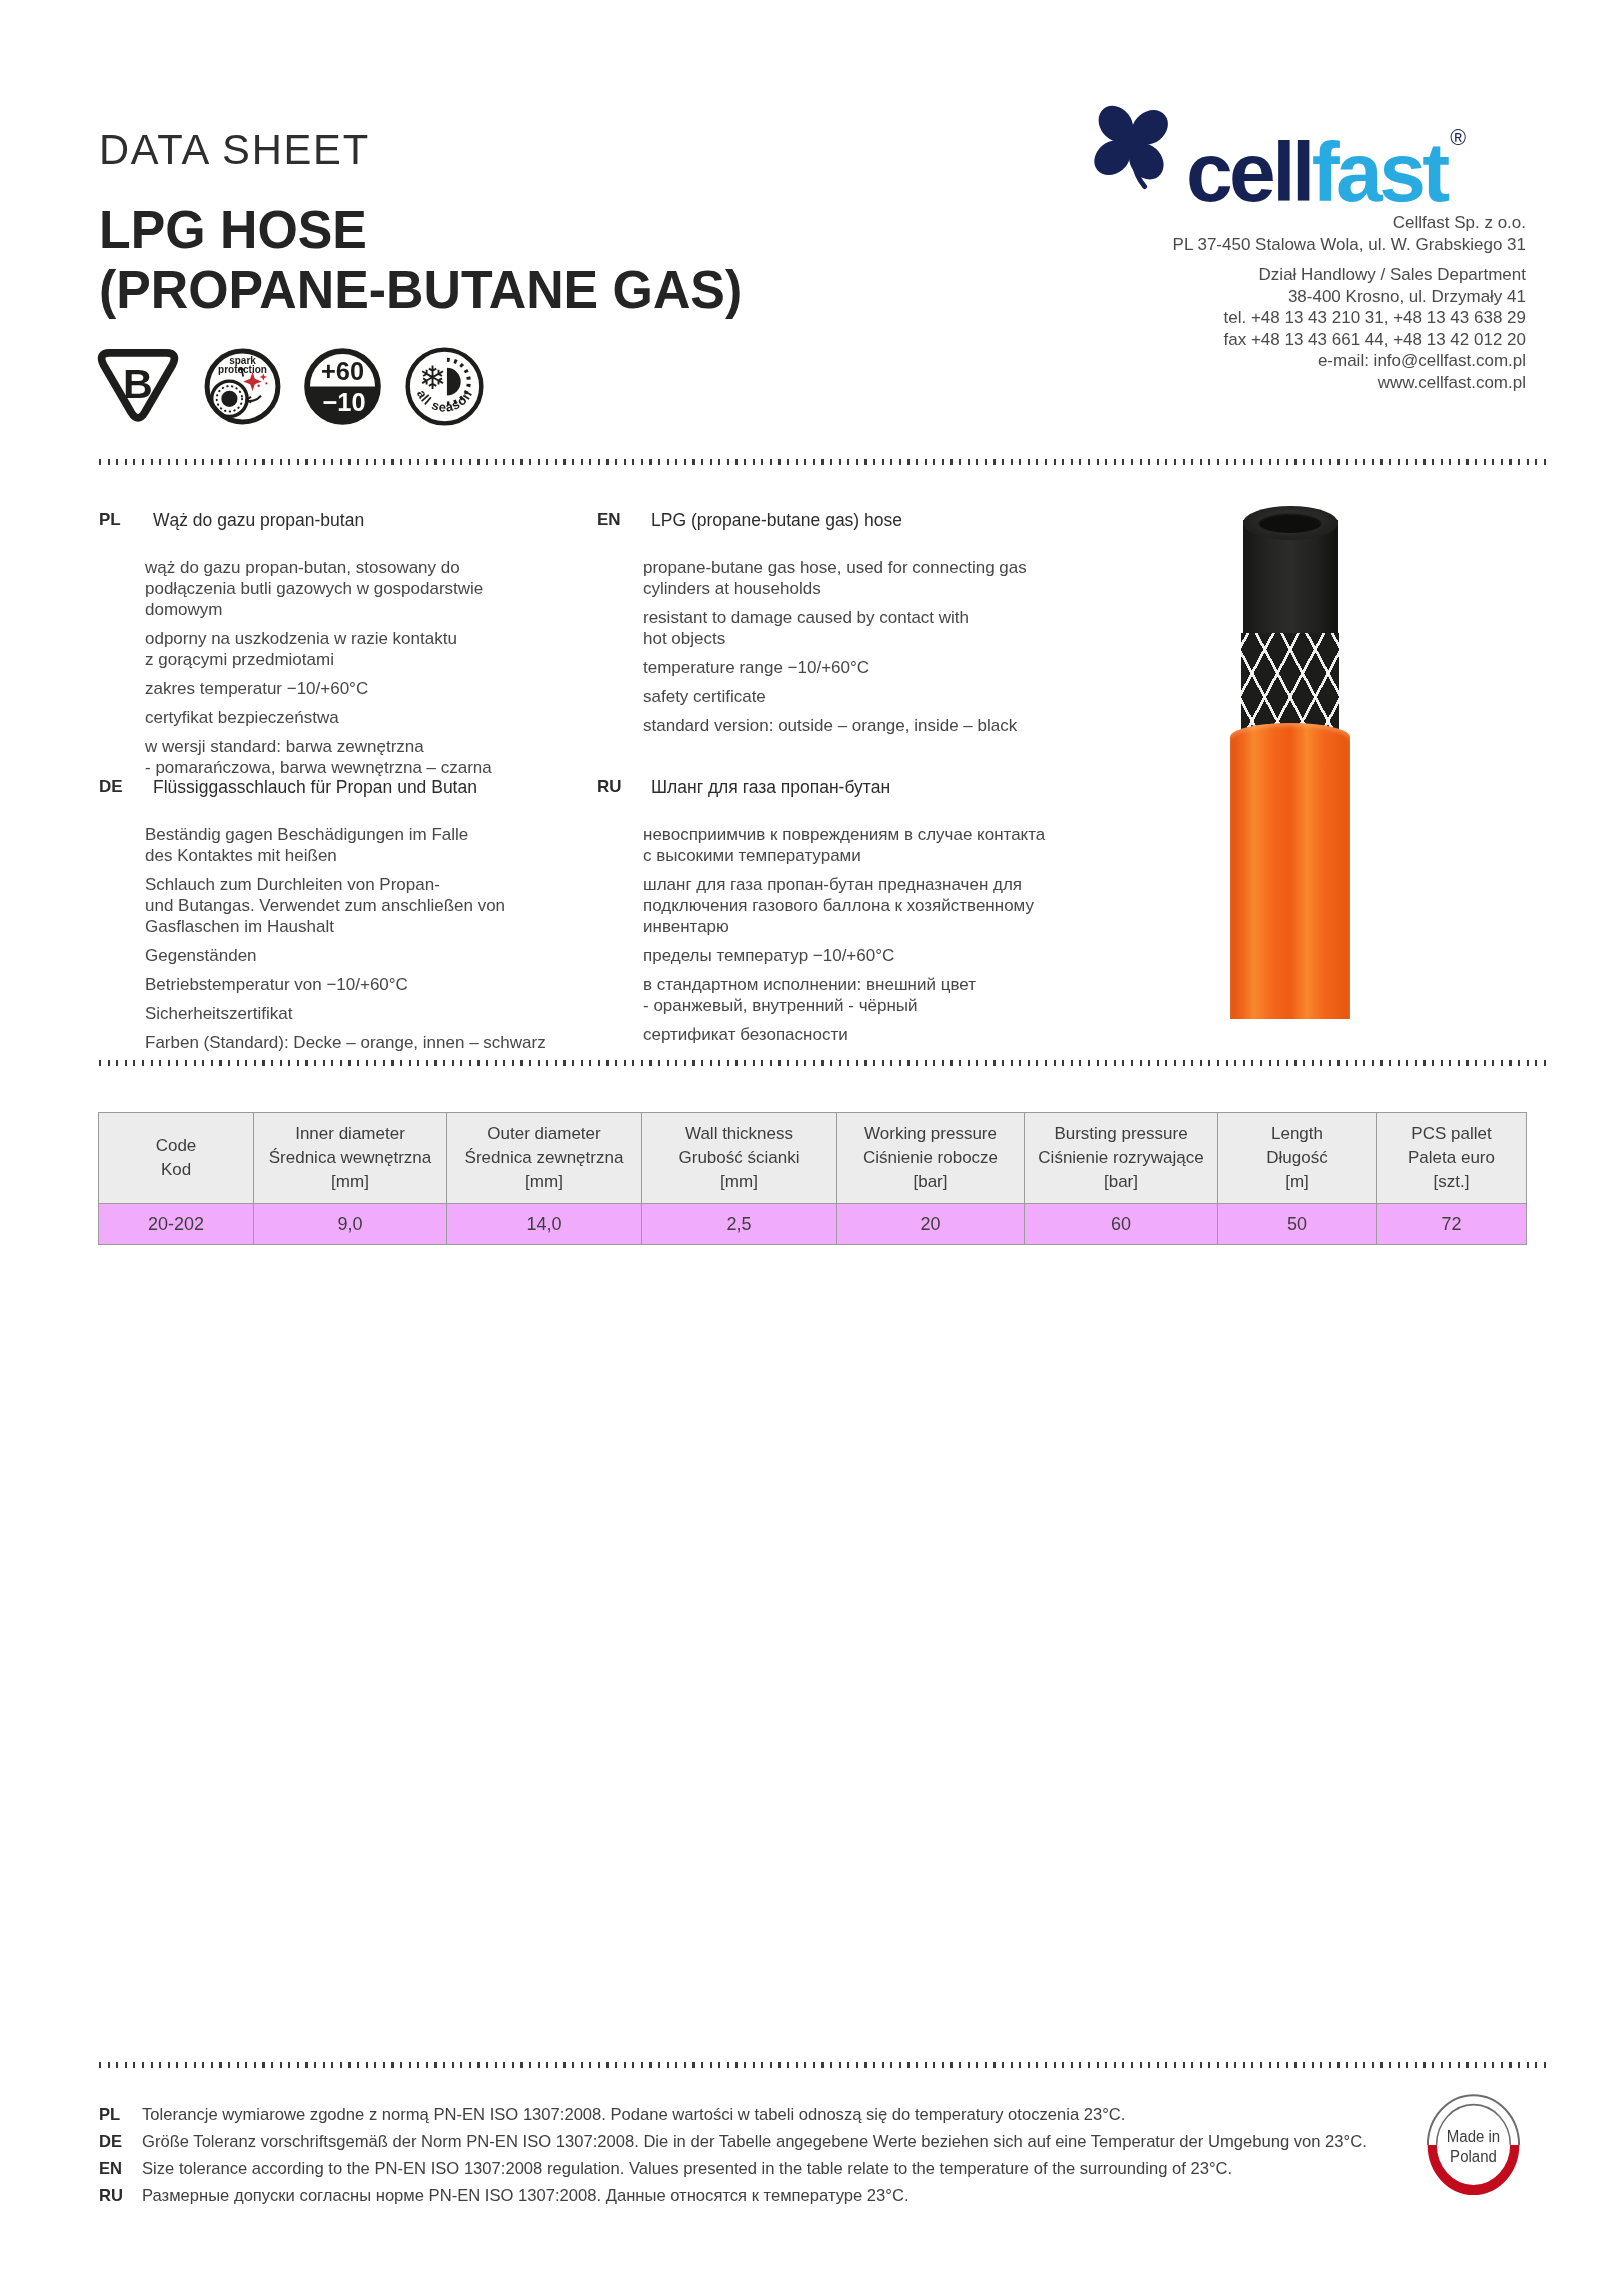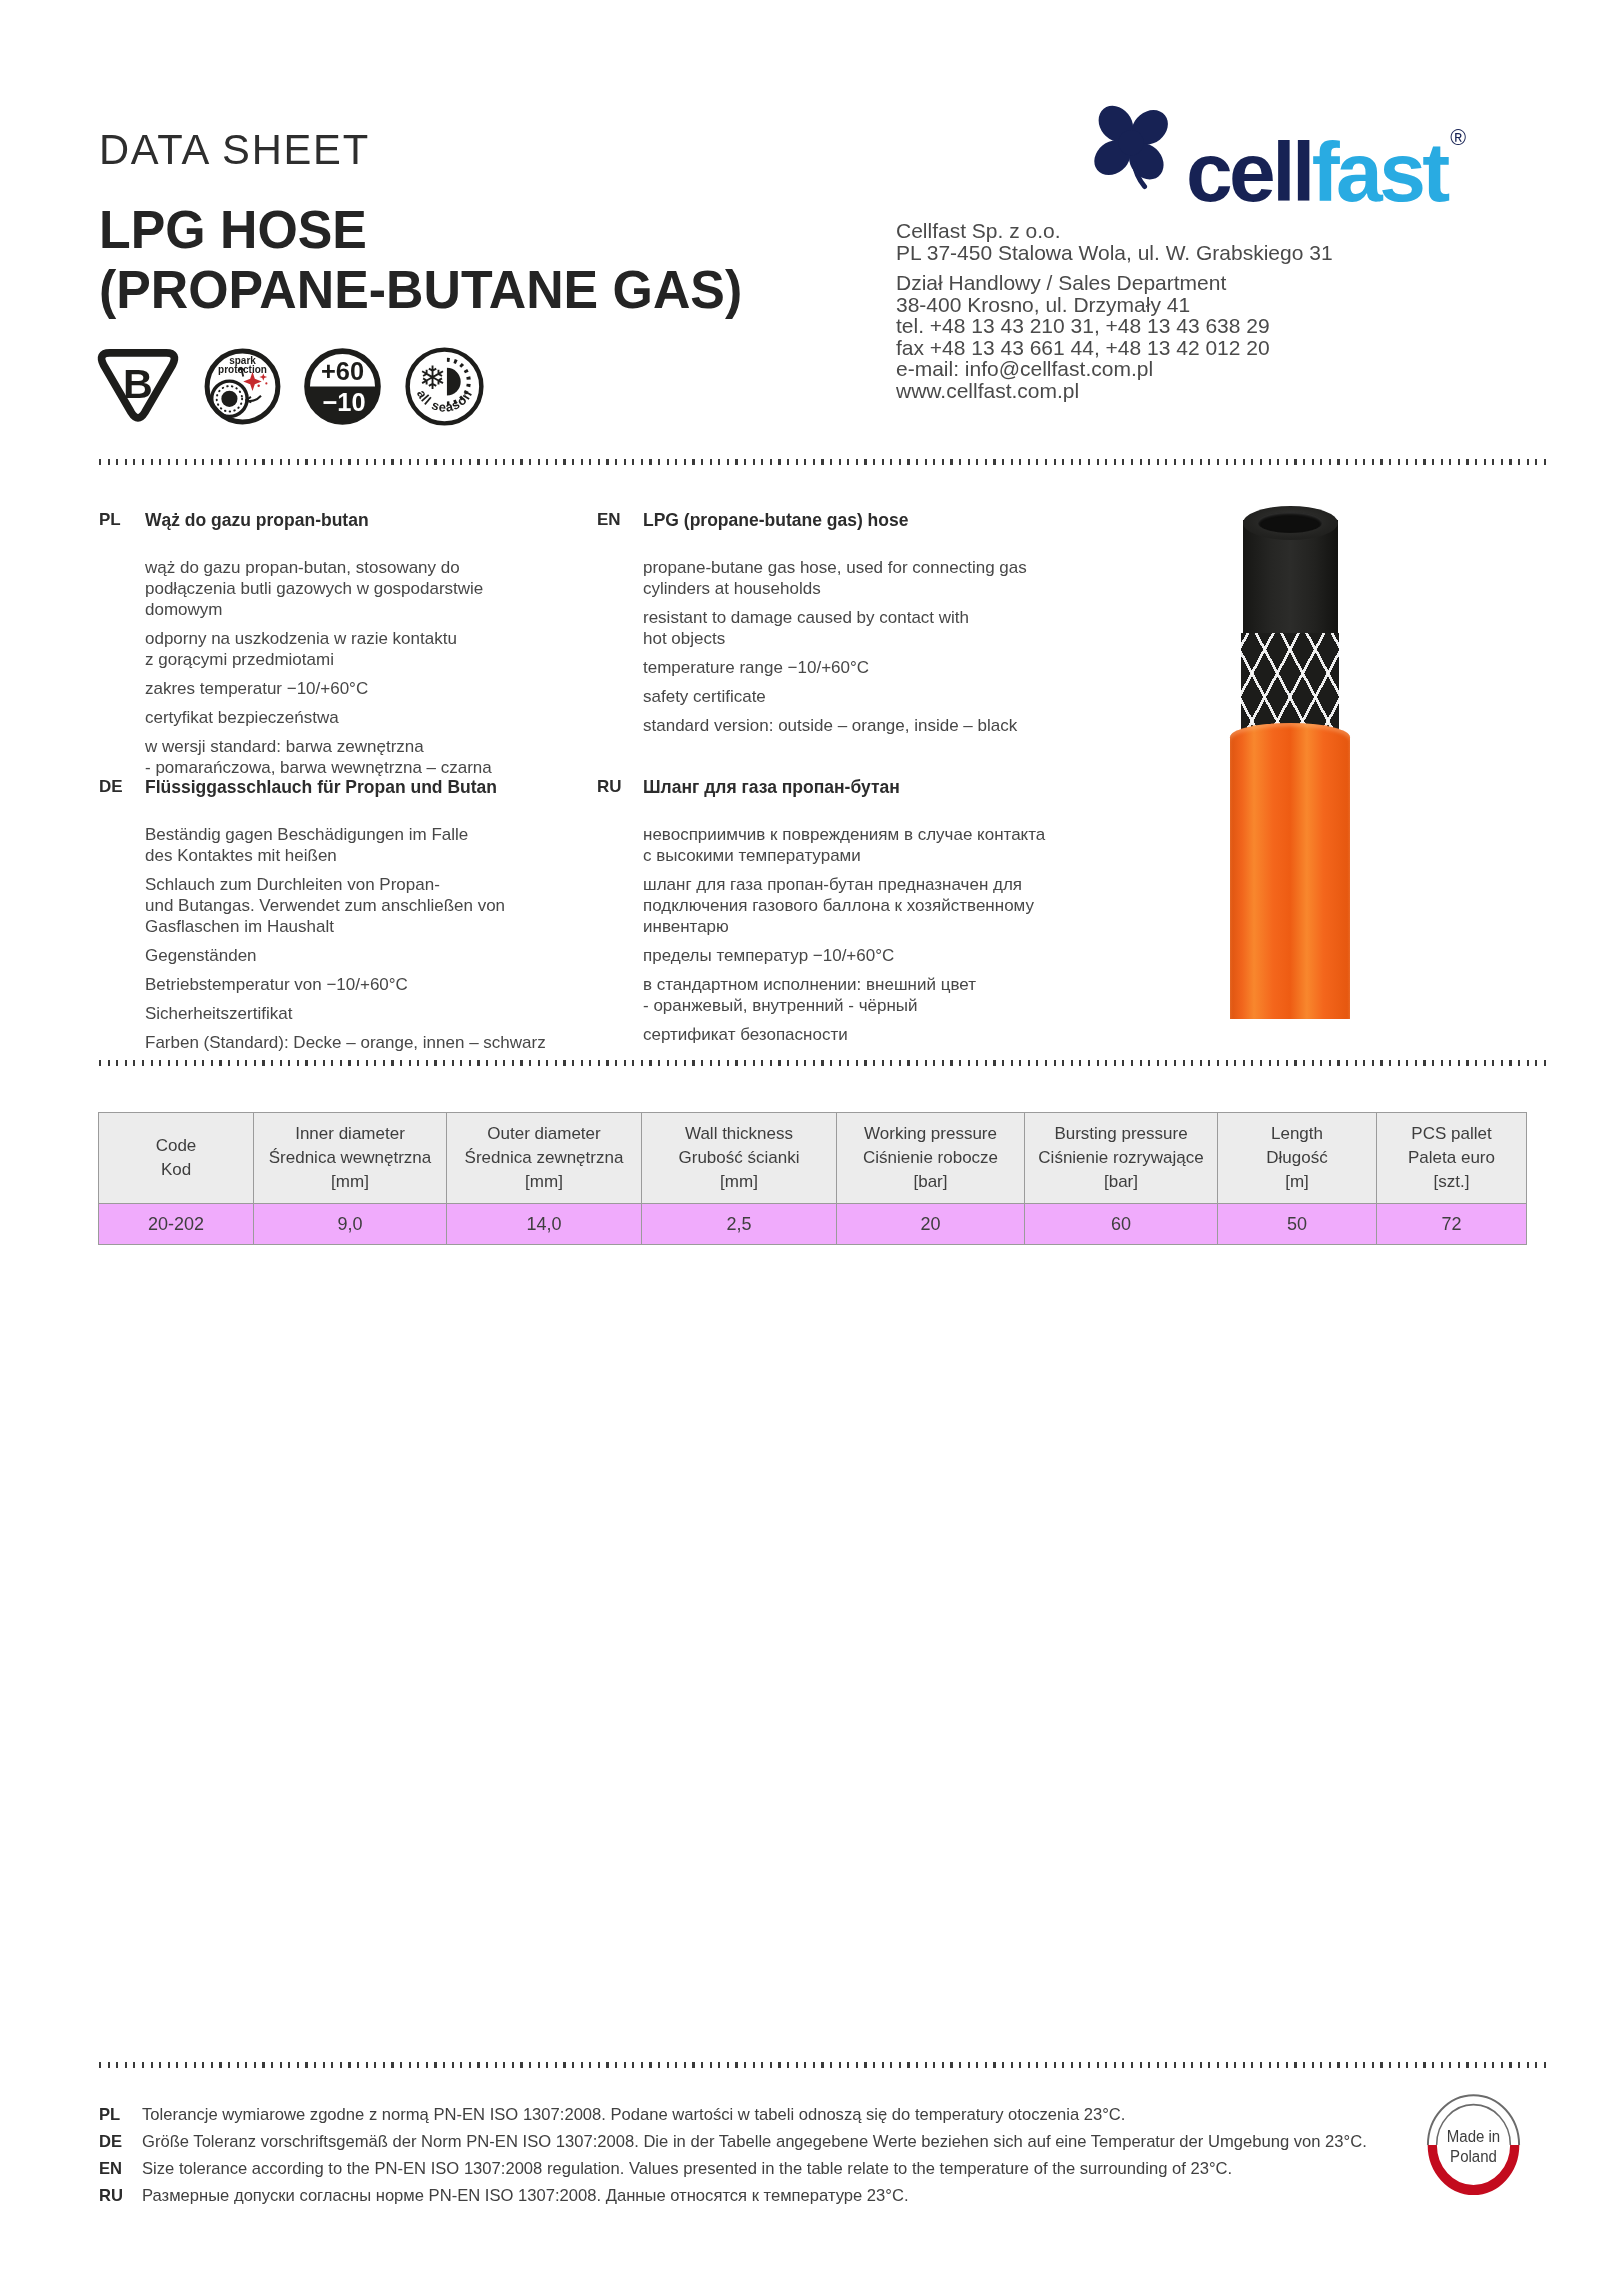--- a/index.html
+++ b/index.html
@@ -14,40 +14,40 @@
                 font-weight:bold; color:#242424; transform:scaleX(.96); transform-origin:left; }
 
   .logo { position:absolute; left:1086px; top:90px; width:466px; height:107px; }
   .logo-clover { position:absolute; left:0; top:7.2px; }
   .logo-text { position:absolute; left:100px; top:0; font-size:84px; font-weight:bold;
                letter-spacing:-3.6px; line-height:97px; white-space:nowrap; }
   .lt-dark  { color:#172254; }
   .lt-light { color:#29abe2; }
   .lt-reg   { font-size:21.5px; font-weight:normal; color:#172254; vertical-align:56px; letter-spacing:0; margin-left:3.6px; }
 
-  .address { position:absolute; left:896px; top:220px; width:630px; text-align:left;
-             font-size:21px; line-height:21.5px; color:#4a4a4a; }
+  .address { position:absolute; left:896px; top:212px; width:630px; text-align:right;
+             font-size:17px; line-height:21.5px; color:#4a4a4a; }
   .addr-gap { margin-bottom:9px; }
 
   .icons-row { position:absolute; left:95px; top:346px; display:flex; align-items:center; gap:23px; }
 
   
   .dotted { position:absolute; left:99px; width:1451px; height:6.3px;
             background-image:repeating-linear-gradient(90deg,#3a3a3a 0 2.1px,transparent 2.1px 8.6px); }
   .sep1 { top:459px; } .sep2 { top:1060px; } .sep3 { top:2062px; }
 
   
   .lang-sec { position:absolute; }
   .sec-pl { left:99px; top:510px; width:502px; }
   .sec-en { left:597px; top:510px; width:537px; }
   .sec-de { left:99px; top:777px; width:506px; }
   .sec-ru { left:597px; top:777px; width:564px; }
   .lang-code { position:absolute; left:0; top:0; font-weight:bold; font-size:17px; color:#2c2c2c; }
   .lang-body { margin-left:46px; }
-  .lang-title { margin:0 0 26px 0; font-size:17.5px; font-weight:bold; color:#2c2c2c; }
+  .lang-title { margin:0 0 26px 8px; font-size:17.5px; font-weight:normal; color:#2c2c2c; }
   .lang-body p { margin:0 0 8px 0; font-size:17px; line-height:21px; color:#474747; white-space:pre-line; }
 
   
   .hose { position:absolute; left:1230px; top:506px; width:120px; height:512px; }
   .hose-tube { position:absolute; left:12.5px; right:12.5px; top:14.3px; height:215px;
                background:linear-gradient(90deg,#161614,#262624 30%,#2c2c2a 50%,#222220 75%,#121210); }
   .hose-cap { position:absolute; left:12.5px; right:12.5px; top:0; height:34px; border-radius:50%;
               background:radial-gradient(ellipse at 50% 45%,#3a3a38 0%,#232321 60%,#1a1a18 100%); }
   .hose-bore { position:absolute; left:28px; right:28px; top:6.3px; height:20.6px; border-radius:50%;
                background:#0e0e0d; box-shadow:inset 0 1.8px 2.7px rgba(120,120,120,.35); }

